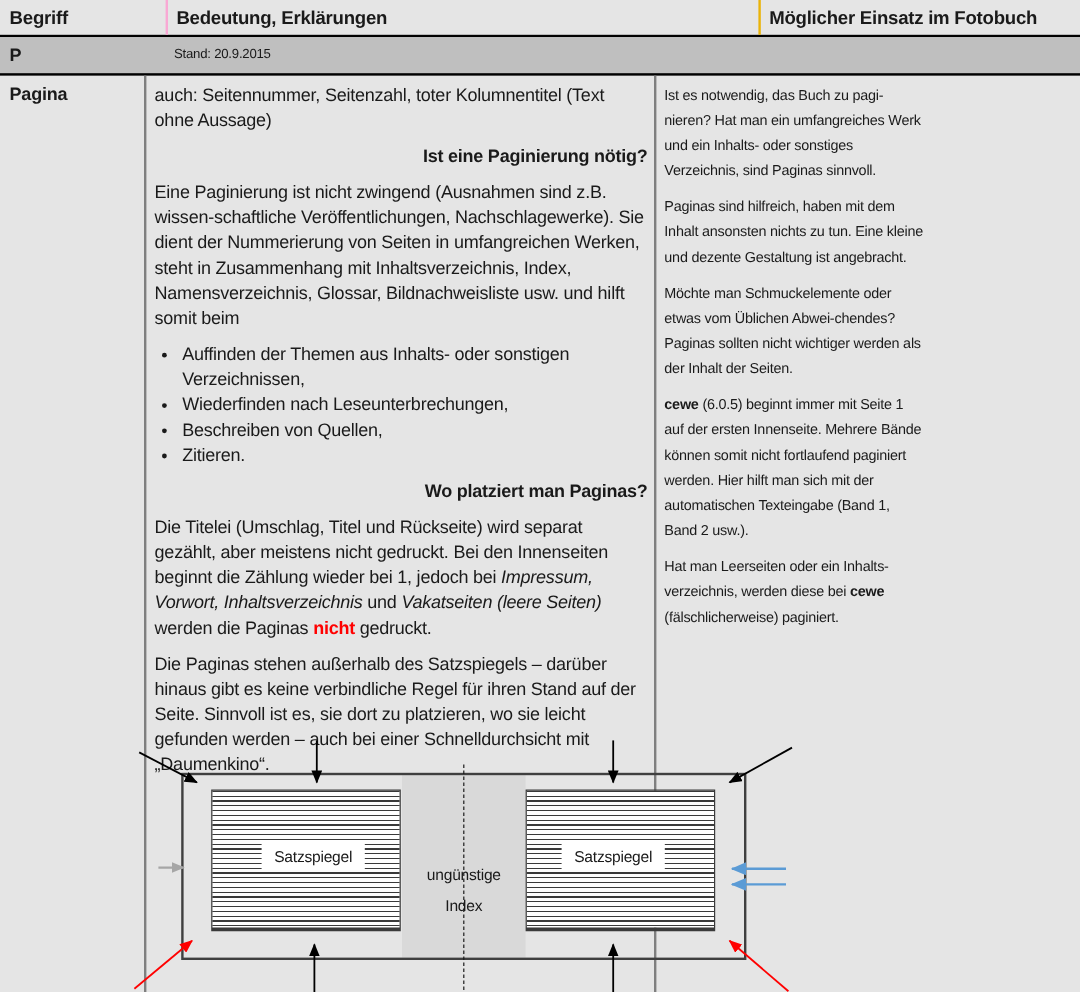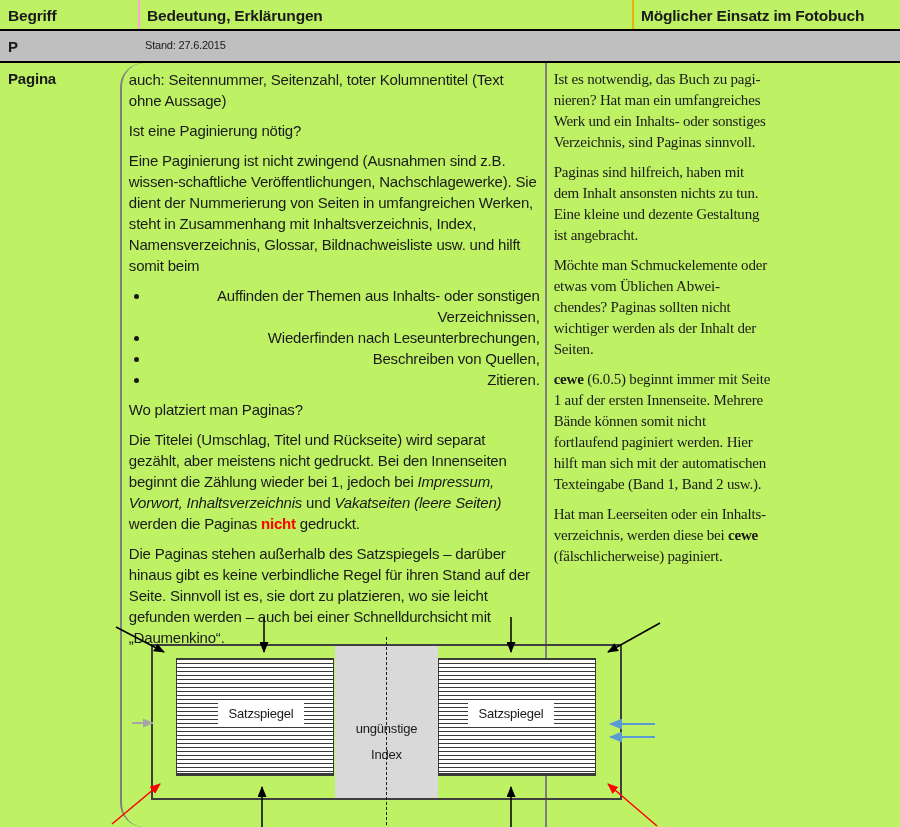--- a/index.html
+++ b/index.html
@@ -1,39 +1,39 @@
 <!DOCTYPE html>
 <html lang="de"><head>
 <meta charset="utf-8">
 <style>
   * { box-sizing: border-box; margin: 0; padding: 0; }
   html,body { background:#ffffff; }
   body { font-family: "Liberation Sans", "DejaVu Sans", sans-serif; color:#1a1a1a; }
-  .page { position:relative; width:900px; height:827px; background:#bef264; overflow:hidden; letter-spacing:-0.2px; }
+  .page { position:relative; width:900px; height:827px; background:#e5e5e5; overflow:hidden; letter-spacing:-0.2px; }
 
   
   .hdr-row { position:absolute; left:0; top:0; width:900px; height:31px; border-bottom:2px solid #000; display:flex; }
   .hdr-cell { font-weight:bold; font-size:15.5px; padding:7px 0 0 8px; }
   .hdr-c1 { width:138px; }
   .hdr-c2 { width:494px; border-left:2px solid #f9a8d4; padding-left:7px; }
   .hdr-c3 { width:268px; border-left:2px solid #eab308; padding-left:7px; }
 
   .letter-row { position:absolute; left:0; top:31px; width:900px; height:32px; background:#bfbfbf; border-bottom:2px solid #000; }
   .letter { position:absolute; left:8px; top:7px; font-weight:bold; font-size:15px; }
   .stand { position:absolute; left:145px; top:8px; font-size:11px; }
 
   .body-row { position:absolute; left:0; top:63px; width:776px; height:764px; display:flex; }
   .cell-term { width:138px; padding:7px 4px 0 8px; }
   .term { font-weight:bold; font-size:15px; }
-  .cell-mid { width:494px; border-left:2px solid #7f7f7f; padding:6px 5px 0 7px; font-size:15px; line-height:21px;border-radius:24px; }
-  .cell-right { width:268px; border-left:2px solid #7f7f7f; padding:6px 5px 0 7px; font-size:15px; line-height:21px;font-family:Liberation Serif, serif; }
+  .cell-mid { width:494px; border-left:2px solid #7f7f7f; padding:6px 5px 0 7px; font-size:15px; line-height:21px; }
+  .cell-right { width:268px; border-left:2px solid #7f7f7f; padding:6px 5px 0 7px; font-size:12px; line-height:21px; }
 
   .blk { margin-bottom:9px; }
-  .blk.h { font-weight:normal; }
-  .cell-mid ul, .cell-right ul { margin:0 0 9px 0; padding-left:21px;text-align:right; }
+  .blk.h { font-weight:bold;text-align:right; }
+  .cell-mid ul, .cell-right ul { margin:0 0 9px 0; padding-left:21px; }
   .cell-mid li { padding-left:2px; }
   .b { font-weight:bold;margin-top:24px; }
   .i { font-style:italic; }
   .red { color:#ff0000; font-weight:bold; }
 
   
   .diagram-layer { position:absolute; left:4px; top:0; width:900px; height:827px; }
   .outer-rect { position:absolute; left:147px; top:644px; width:471px; height:156px; border:2px solid #3f3f3f; background:transparent; }
   .gray-zone { position:absolute; left:331px; top:646px; width:103px; height:152px; background:#d9d9d9; }
   .dashed-line { position:absolute; left:382px; top:637px; width:0; height:188px; border-left:1px dashed #1a1a1a; }
@@ -55,21 +55,21 @@
 <div class="page">
 
   <div class="hdr-row">
     <div class="hdr-cell hdr-c1">Begriff</div>
     <div class="hdr-cell hdr-c2">Bedeutung, Erklärungen</div>
     <div class="hdr-cell hdr-c3">Möglicher Einsatz im Fotobuch</div>
   </div>
 
   <div class="letter-row">
     <div class="letter">P</div>
-    <div class="stand">Stand: 27.6.2015</div>
+    <div class="stand">Stand: 20.9.2015</div>
   </div>
 
   <div class="body-row">
     <div class="cell-term">
       <div class="term">Pagina</div>
     </div>
     <div class="cell-mid">
         <div class="blk p"><span>auch: Seitennummer, Seitenzahl, toter Kolumnentitel (Text ohne Aussage)</span></div>
         <div class="blk h"><span>Ist eine Paginierung nötig?</span></div>
         <div class="blk p"><span>Eine Paginierung ist nicht zwingend (Ausnahmen sind z.B. wissen-schaftliche Veröffentlichungen, Nachschlagewerke). Sie dient der Nummerierung von Seiten in umfangreichen Werken, steht in Zusammenhang mit Inhaltsverzeichnis, Index, Namensverzeichnis, Glossar, Bildnachweisliste usw. und hilft somit beim</span></div>

